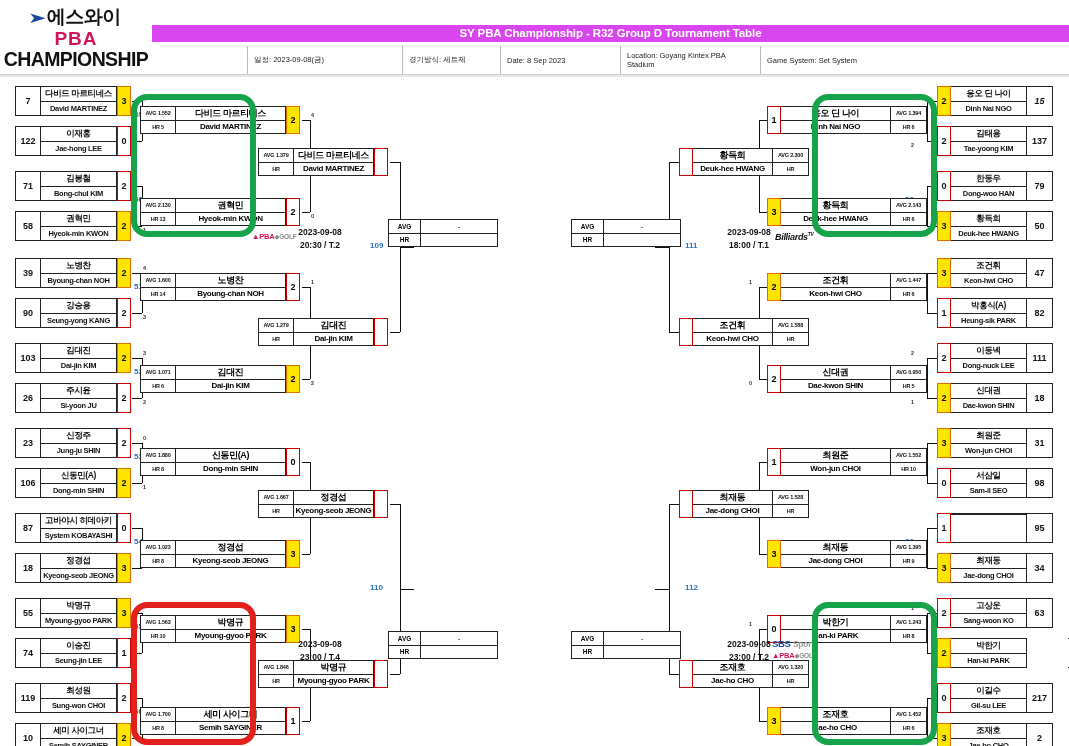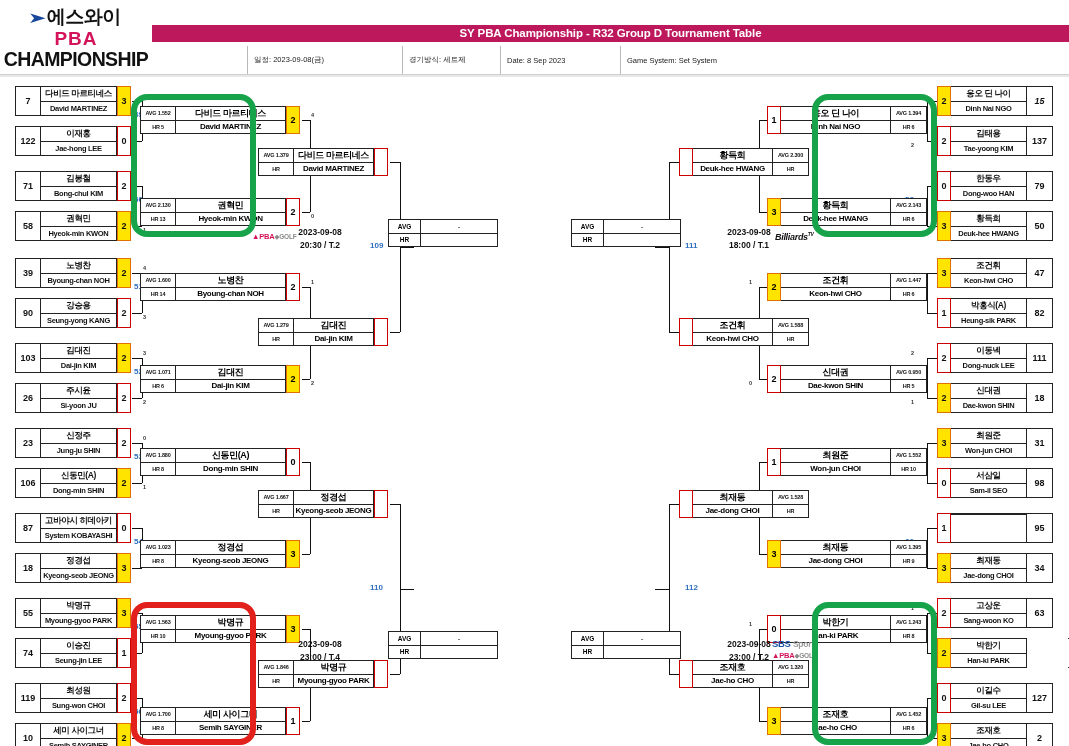--- a/index.html
+++ b/index.html
@@ -40,21 +40,21 @@
     font-size: 19.5px; font-weight: bold; color: #111; letter-spacing: -0.6px;
     line-height: 1.05;
   }
   .title-main {
     position: absolute; left: 152px; top: 3px; width: 917px;
     text-align: center; font-size: 17px; font-weight: bold; color: #111;
     letter-spacing: -0.3px;
   }
   .title-sub {
     position: absolute; left: 152px; top: 25px; width: 917px; height: 17px;
-    background: #be185d; color: #fff; font-size: 11.5px; font-weight: bold;
+    background: #d946ef; color: #fff; font-size: 11.5px; font-weight: bold;
     text-align: center; line-height: 17px; letter-spacing: -0.1px;
   }
   .meta-row {
     position: absolute; left: 152px; top: 46px; width: 917px; height: 28px;
     display: flex; align-items: stretch;
   }
   .meta-cell {
     font-size: 7.5px; color: #222; padding: 2px 6px; display: flex;
     align-items: center; border-left: 1px solid #b9b9b9;
   }
@@ -194,20 +194,21 @@
       <div class="logo-champ">CHAMPIONSHIP</div>
     </div>
 
     <div class="title-sub">SY PBA Championship - R32 Group D Tournament Table</div>
 
     <div class="meta-row">
       <div class="meta-cell first m-w1"></div>
       <div class="meta-cell m-w2">일정: 2023-09-08(금)</div>
       <div class="meta-cell m-w4">경기방식: 세트제</div>
       <div class="meta-cell m-w5">Date: 8 Sep 2023</div>
+      <div class="meta-cell m-w6">Location: Goyang Kintex PBA Stadium</div>
       <div class="meta-cell m-w7">Game System: Set System</div>
     </div>
 
     <div id="header-rule"></div>
   </div>
 
   <div id="bracket">
 
   <div class="card32 node" style="left: 15px; top: 8px;">
         <div class="seed">7</div>
@@ -690,21 +691,21 @@
           <div class="nm-en">Han-ki PARK</div>
         </div>
         <div class="seed" style="border-left: none; margin-left: 41px;">66</div>
       </div>
       <div class="card32 node" style="left: 937px; top: 605px;">
         <div class="score">0</div>
         <div class="names" style="border-left: none; border-right: 1px solid rgb(34, 34, 34);">
           <div class="nm-kr">이길수</div>
           <div class="nm-en">Gil-su LEE</div>
         </div>
-        <div class="seed" style="border-left: none;">127</div>
+        <div class="seed" style="border-left: none;">217</div>
       </div>
       <div class="card32 node" style="left: 937px; top: 645px;">
         <div class="score win">3</div>
         <div class="names" style="border-left: none; border-right: 1px solid rgb(34, 34, 34);">
           <div class="nm-kr">조재호</div>
           <div class="nm-en">Jae-ho CHO</div>
         </div>
         <div class="seed" style="border-left: none;">2</div>
       </div>
       <div class="ln lnh" style="left: 927px; top: 23px; width: 10px;"></div>

